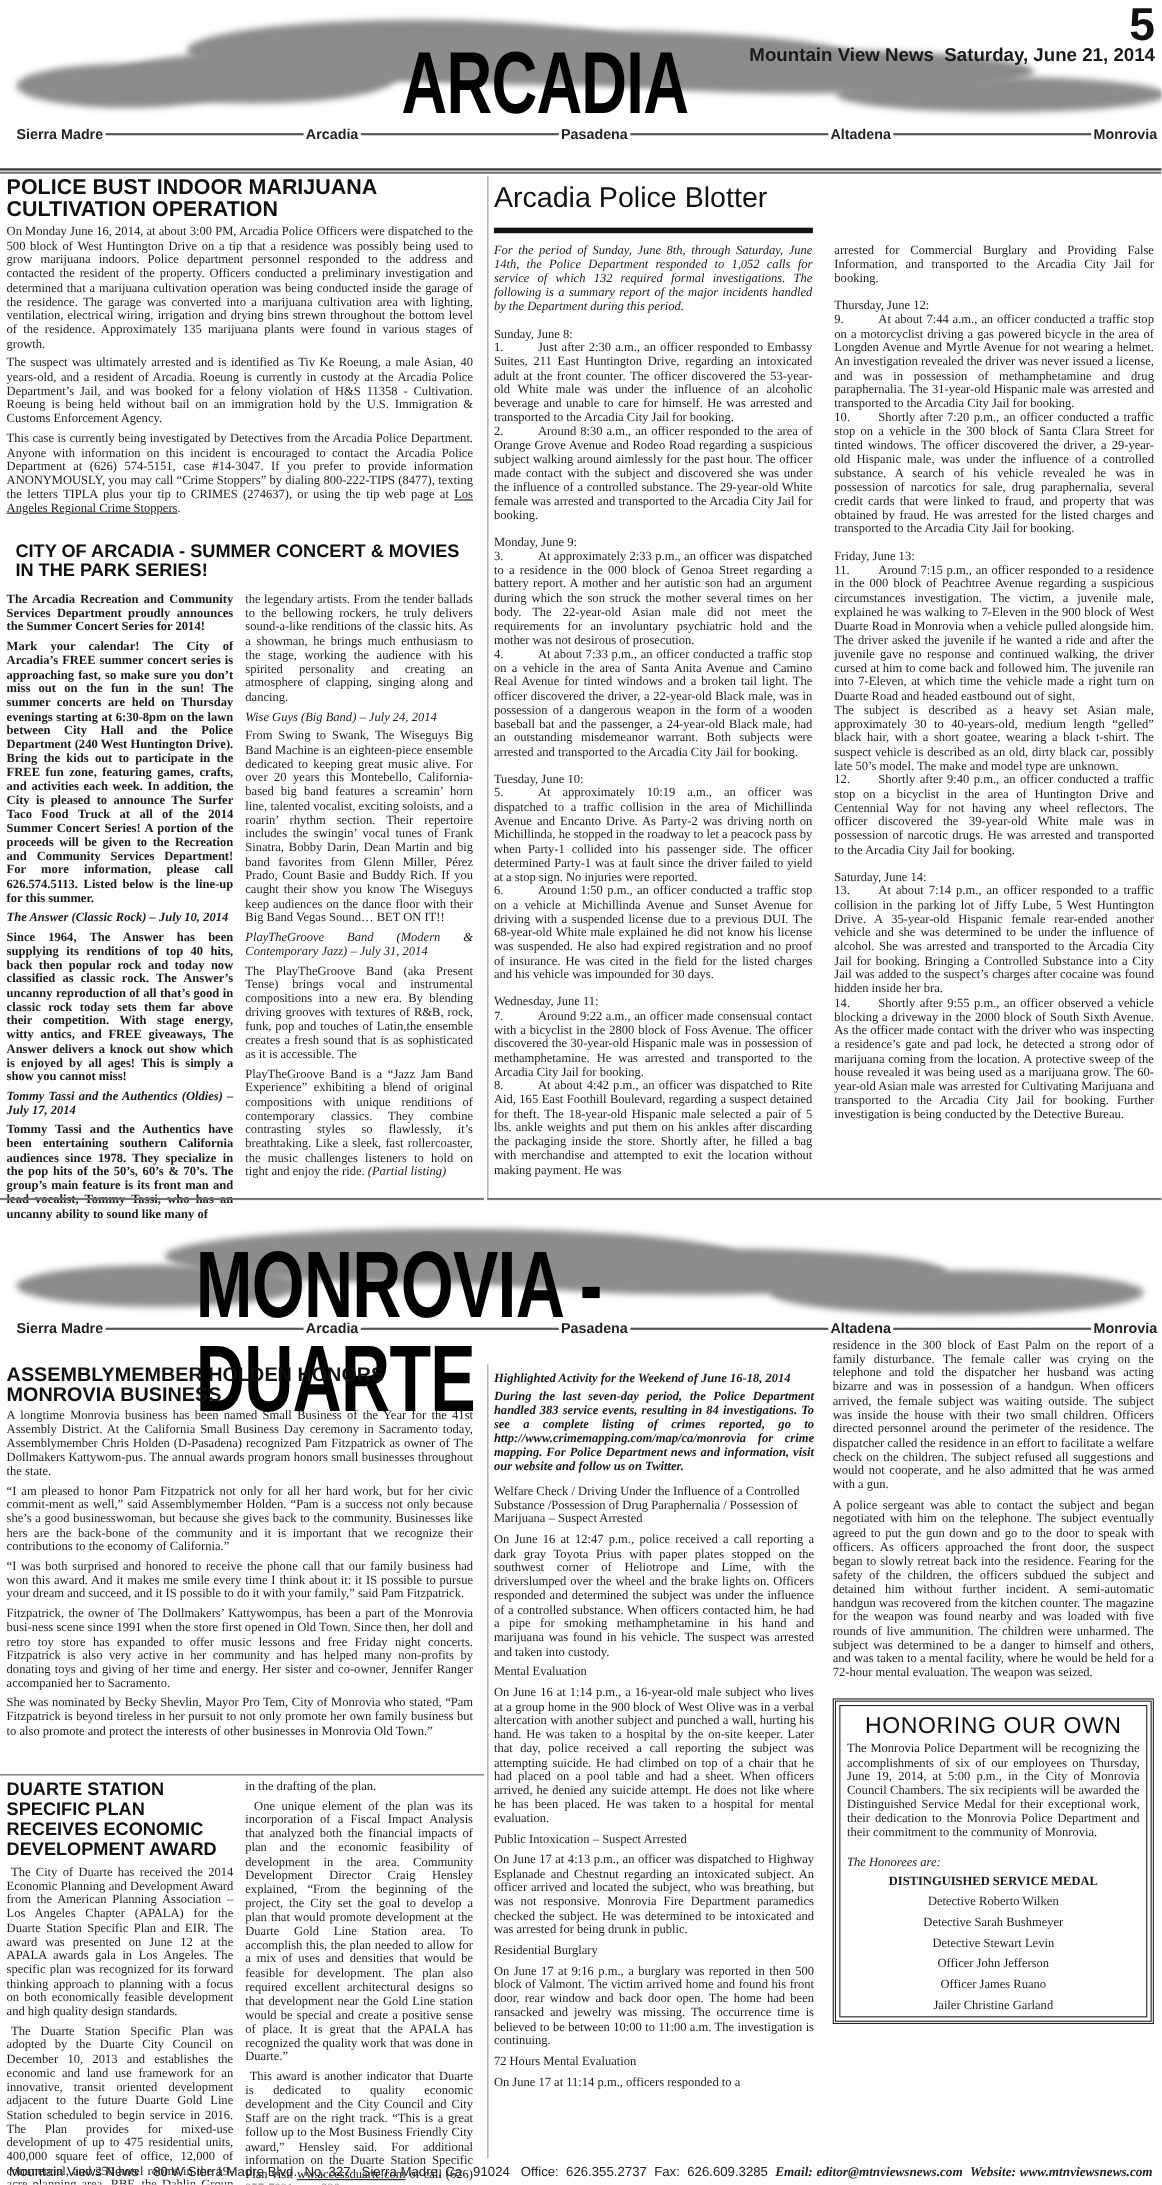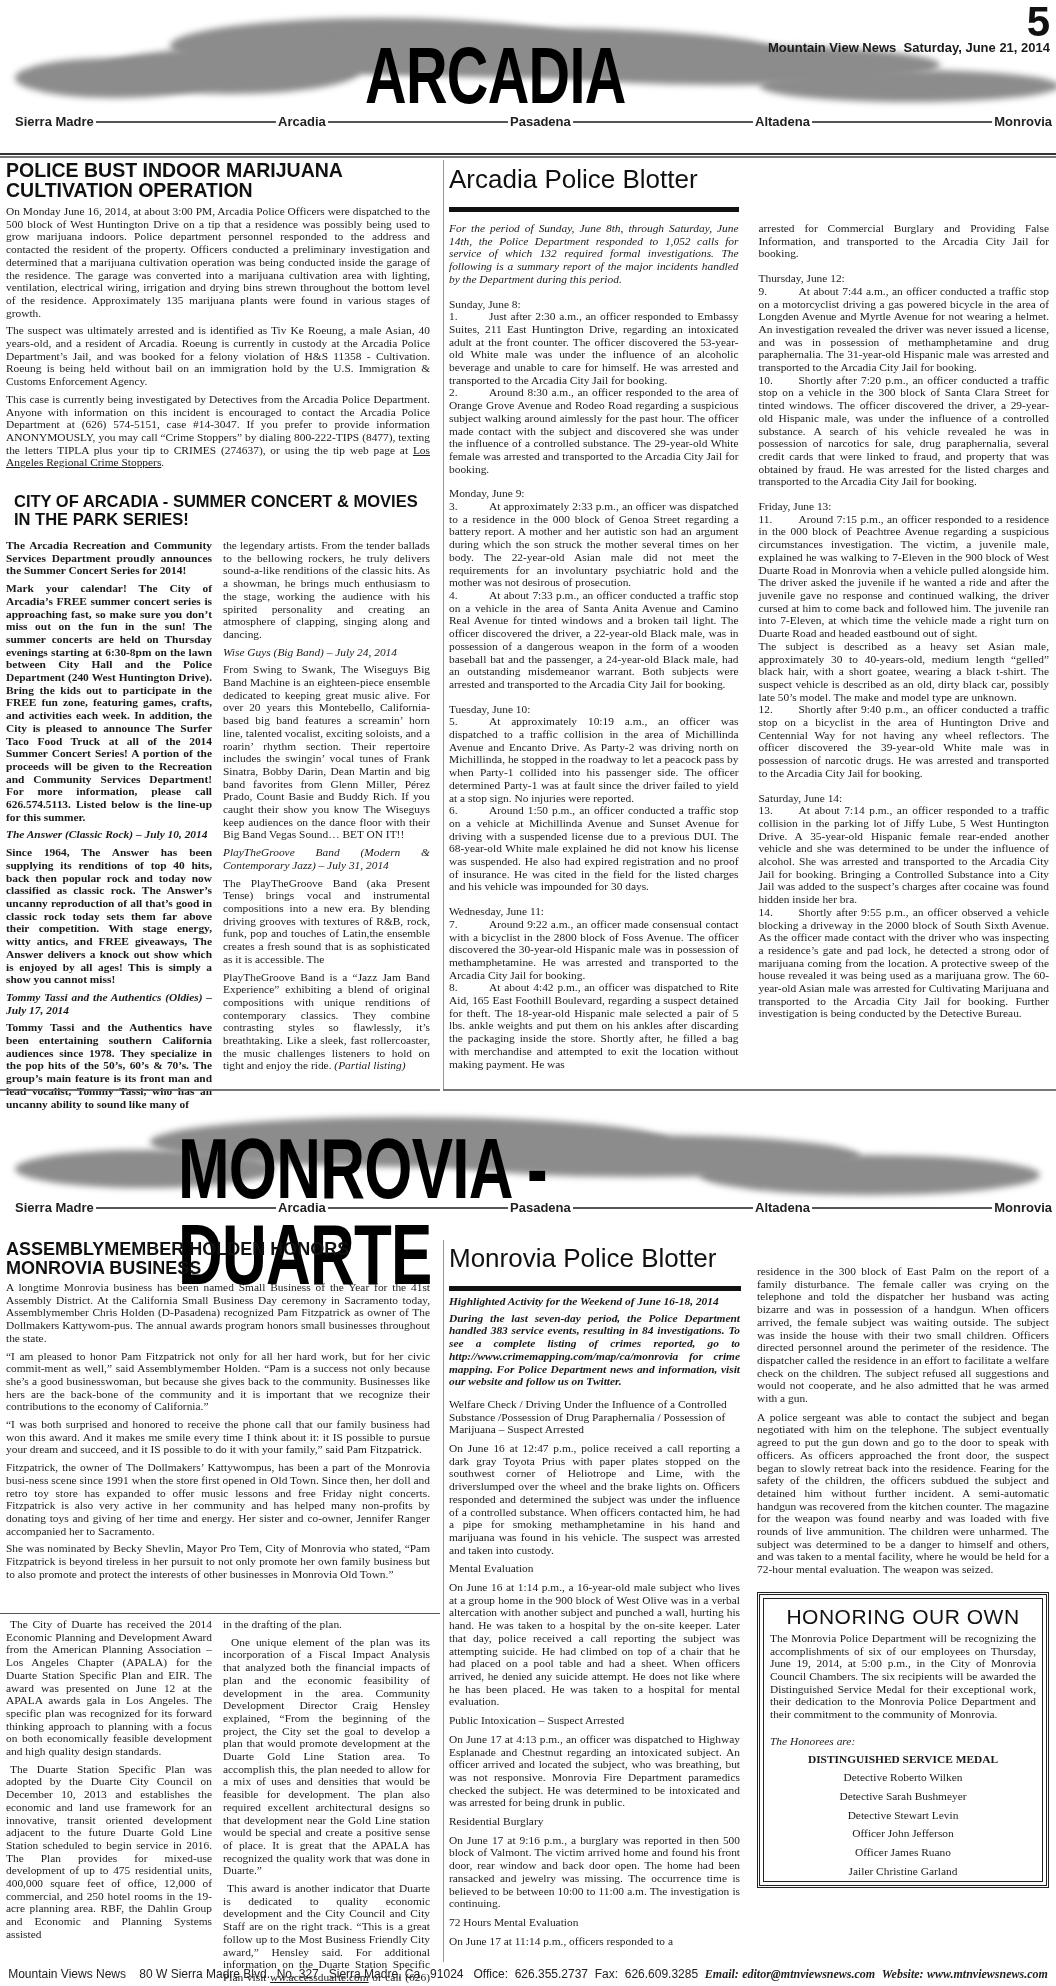--- a/index.html
+++ b/index.html
@@ -30,21 +30,21 @@
 
 <div class="masthead" style="top:0;">
   <div class="wave" style="left:15px; top:58px; width:200px; height:40px;"></div>
   <div class="wave" style="left:100px; top:48px; width:260px; height:46px;"></div>
   <div class="wave" style="left:170px; top:18px; width:420px; height:56px;"></div>
   <div class="wave" style="left:300px; top:28px; width:480px; height:50px;"></div>
   <div class="wave" style="left:520px; top:45px; width:420px; height:40px;"></div>
   <div class="wave" style="left:760px; top:70px; width:300px; height:32px;"></div>
   <div class="banner-title" style="left:365px; top:36px; font-size:80px;">ARCADIA</div>
   <div class="abs head-sans" style="right:6px; top:-2px; font-size:42px; font-weight:bold; font-family:'Liberation Sans Narrow','Liberation Sans',sans-serif;">5</div>
-  <div class="abs" style="right:6px; top:40px; font-family:'Liberation Sans',sans-serif; font-size:13px; font-weight:bold; white-space:pre;">Mountain View News  Saturday, June 21, 2014</div>
+  <div class="abs" style="right:6px; top:40px; font-family:'Liberation Sans',sans-serif; font-size:17px; font-weight:bold; white-space:pre;">Mountain View News  Saturday, June 21, 2014</div>
   <div class="towns" style="top:114px;">
     <span>Sierra Madre</span>
       <span class="line"></span>
     <span>Arcadia</span>
       <span class="line"></span>
     <span>Pasadena</span>
       <span class="line"></span>
     <span>Altadena</span>
       <span class="line"></span>
     <span>Monrovia</span>
@@ -144,33 +144,33 @@
   <p class="p">A longtime Monrovia business has been named Small Business of the Year for the 41st Assembly District.  At the California Small Business Day ceremony in Sacramento today, Assemblymember Chris Holden (D-Pasadena) recognized Pam Fitzpatrick as owner of The Dollmakers Kattywom-pus.  The annual awards program honors small businesses throughout the state.</p>
   <p class="p">“I am pleased to honor Pam Fitzpatrick not only for all her hard work, but for her civic commit-ment as well,” said Assemblymember Holden. “Pam is a success not only because she’s a good businesswoman, but because she gives back to the community. Businesses like hers are the back-bone of the community and it is important that we recognize their contributions to the economy of California.”</p>
   <p class="p">“I was both surprised and honored to receive the phone call that our family business had won this award. And it makes me smile every time I think about it: it IS possible to pursue your dream and succeed, and it IS possible to do it with your family,” said Pam Fitzpatrick.</p>
   <p class="p">Fitzpatrick, the owner of The Dollmakers’ Kattywompus, has been a part of the Monrovia busi-ness scene since 1991 when the store first opened in Old Town. Since then, her doll and retro toy store has expanded to offer music lessons and free Friday night concerts. Fitzpatrick is also very active in her community and has helped many non-profits by donating toys and giving of her time and energy. Her sister and co-owner, Jennifer Ranger accompanied her to Sacramento.</p>
   <p class="p">She was nominated by Becky Shevlin, Mayor Pro Tem, City of Monrovia who stated, “Pam Fitzpatrick is beyond tireless in her pursuit to not only promote her own family business but to also promote and protect the interests of other businesses in Monrovia Old Town.”</p>
 </div>
 <div class="abs" style="left:0; top:1613px; width:440px; height:1px; background:#555;"></div>
 
 <div class="abs" style="left:6px; top:1618px; width:424px; display:flex; gap:11px;">
   <div style="width:206px;">
+    <h2 class="head-sans" style="font-size:16.5px; line-height:18px; margin-bottom:6px;">DUARTE STATION SPECIFIC PLAN RECEIVES ECONOMIC DEVELOPMENT AWARD</h2>
     <p class="p" style="text-indent:4px;"> The City of Duarte has received the 2014 Economic Planning and Development Award from the American Planning Association – Los Angeles Chapter (APALA) for the Duarte Station Specific Plan and EIR.  The award was presented on June 12 at the APALA awards gala in Los Angeles.  The specific plan was recognized for its forward thinking approach to planning with a focus on both economically feasible development and high quality design standards.</p>
     <p class="p" style="text-indent:4px;"> The Duarte Station Specific Plan was adopted by the Duarte City Council on December 10, 2013 and establishes the economic and land use framework for an innovative, transit oriented development adjacent to the future Duarte Gold Line Station scheduled to begin service in 2016.  The Plan provides for mixed-use development of up to 475 residential units, 400,000 square feet of office, 12,000 of commercial, and 250 hotel rooms in the 19-acre planning area.  RBF, the Dahlin Group and Economic and Planning Systems assisted</p>
   </div>
   <div style="width:207px;">
     <p class="p">in the drafting of the plan.</p>
     <p class="p" style="text-indent:8px;">  One unique element of the plan was its incorporation of a Fiscal Impact Analysis that analyzed both the financial impacts of plan and the economic feasibility of development in the area.  Community Development Director Craig Hensley explained,  “From the beginning of the project, the City set the goal to develop a plan that would promote development at the Duarte Gold Line Station area.  To accomplish this, the plan needed to allow for a mix of uses and densities that would be feasible for development.  The plan also required excellent architectural designs so that development near the Gold Line station would be special and create a positive sense of place.  It is great that the APALA has recognized the quality work that was done in Duarte.”</p>
     <p class="p" style="text-indent:4px;"><span> This award is another indicator that Duarte is dedicated to quality economic development and the City Council and City Staff are on the right track. “This is a great follow up to the Most Business Friendly City award,” Hensley said.  For additional information on the Duarte Station Specific Plan visit </span><a class="u">ww.accessduarte.com</a><span> or call (626) 357-7931, ext. 230.</span></p>
   </div>
 </div>
 
 <div class="vline" style="left:443px; top:1240px; height:722px;"></div>
 <div class="abs" style="left:449px; top:1243px; width:600px;">
-  <div class="blotter-title" style="width:292px;">Monrovia Police Blotter</div>
   <div style="display:flex; gap:17px; margin-top:4px;">
     <div style="width:291px;">
       <p class="p ital" style="font-weight:bold;">Highlighted Activity for the Weekend of June 16-18, 2014</p>
       <p class="p ital" style="font-weight:bold; margin-top:4px;">During the last seven-day period, the Police Department handled 383 service events, resulting in 84 investigations. To see a complete listing of crimes reported, go to http://www.crimemapping.com/map/ca/monrovia for crime mapping. For Police Department news and information, visit our website and follow us on Twitter.</p>
       <div id="mb-col1" style="margin-top:10px;">
           <p class="p" style="margin-top:6px; text-align:left;">Welfare Check / Driving Under the Influence of a Controlled Substance /Possession of Drug Paraphernalia / Possession of Marijuana – Suspect Arrested</p>
           <p class="p" style="margin-top:6px;">On June 16 at 12:47 p.m., police received a call reporting a dark gray Toyota Prius with paper plates stopped on the southwest corner of Heliotrope and Lime, with the driverslumped over the wheel and the brake lights on. Officers responded and determined the subject was under the influence of a controlled substance. When officers contacted him, he had a pipe for smoking methamphetamine in his hand and marijuana was found in his vehicle. The suspect was arrested and taken into custody.</p>
           <p class="p" style="margin-top:6px; text-align:left;">Mental Evaluation</p>
           <p class="p" style="margin-top:6px;">On June 16 at 1:14 p.m., a 16-year-old male subject who lives at a group home in the 900 block of West Olive was in a verbal altercation with another subject and punched a wall, hurting his hand. He was taken to a hospital by the on-site keeper. Later that day, police received a call reporting the subject was attempting suicide. He had climbed on top of a chair that he had placed on a pool table and had a sheet. When officers arrived, he denied any suicide attempt. He does not like where he has been placed. He was taken to a hospital for mental evaluation.</p>
           <p class="p" style="margin-top:6px; text-align:left;">Public Intoxication – Suspect Arrested</p>

